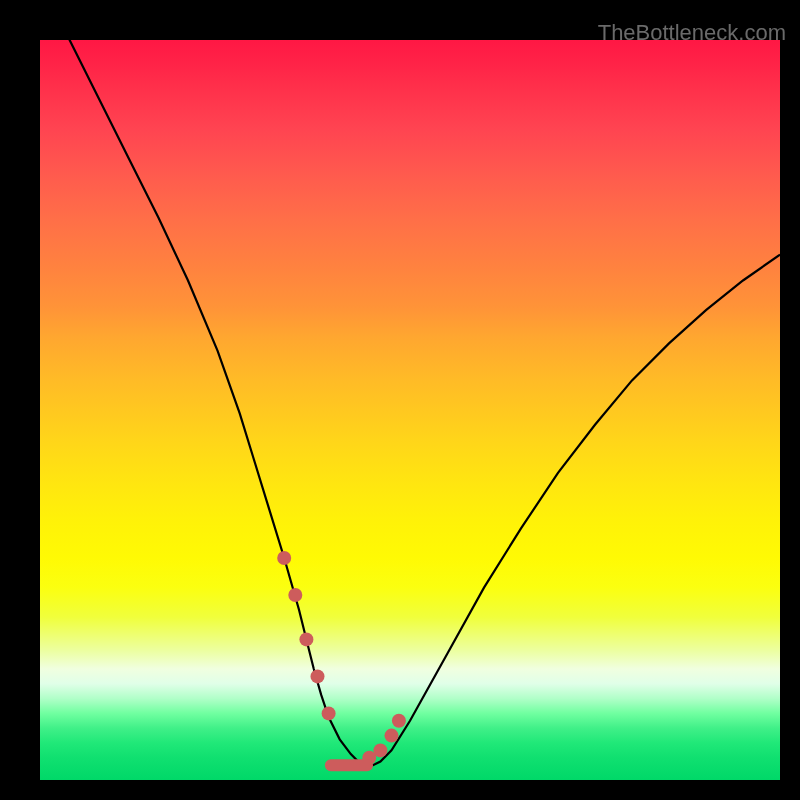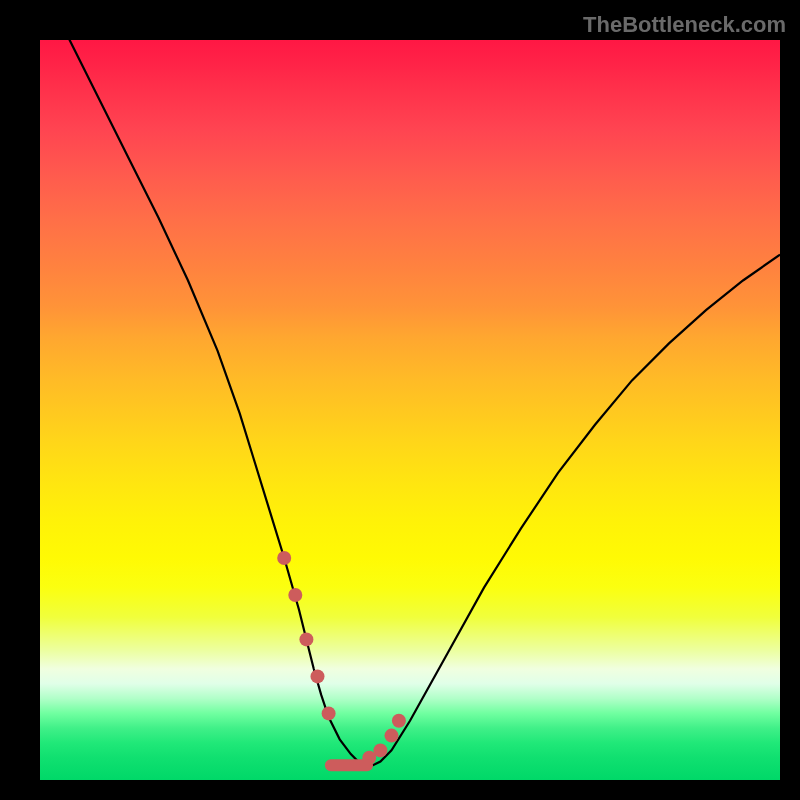--- a/index.html
+++ b/index.html
@@ -6,25 +6,25 @@
   body {
     width: 800px;
     height: 800px;
     background: #000;
     position: relative;
     font-family: Arial, sans-serif;
     overflow: hidden;
   }
   .watermark {
     position: absolute;
-    top: 12px;
+    top: 20px;
     right: 14px;
     color: #6a6a6a;
     font-size: 22px;
-    font-weight: 700;
+    font-weight: 400;
     z-index: 10;
   }
   .plot-area {
     position: absolute;
     left: 40px;
     top: 40px;
     width: 740px;
     height: 740px;
   }
   .gradient-bg {

